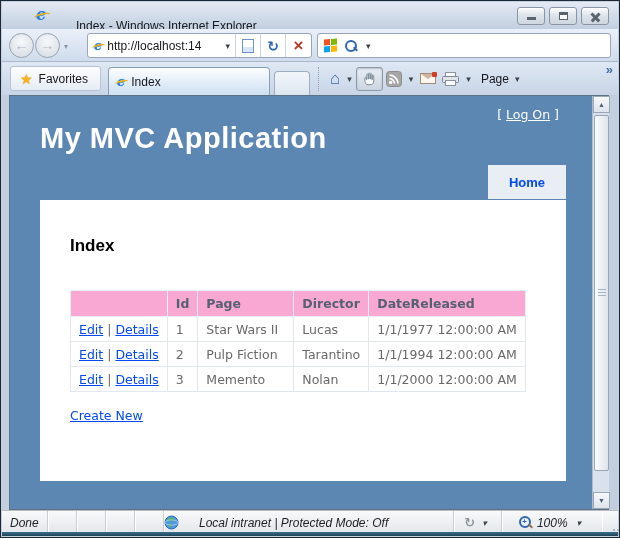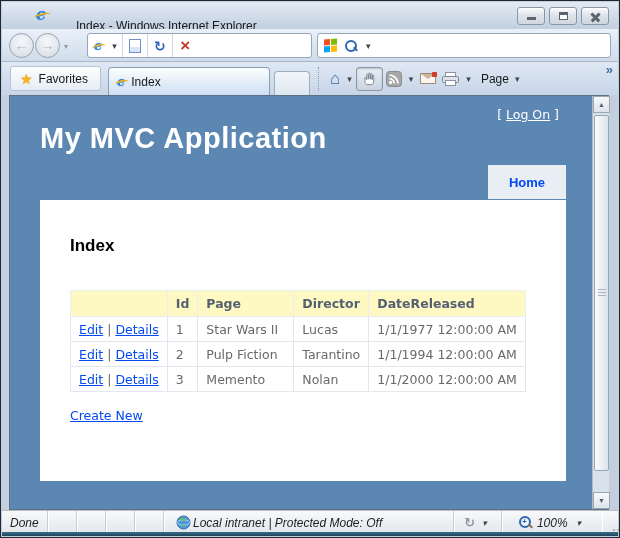--- a/index.html
+++ b/index.html
@@ -123,21 +123,21 @@
   .menu-tab { background:#e8eef4; color:#034af3; font-weight:bold; font-size:13px;
               padding:10px 21px 9px; cursor:pointer; font-family:"Liberation Sans",sans-serif; }
 
   .content-box { position:absolute; left:30px; top:104px; width:526px; height:281px;
                  background:#fff; padding:36px 30px 0; }
   .content-box h2 { font-size:17px; font-weight:bold; color:#000; margin:0 0 34px;
                     font-family:"Liberation Sans",sans-serif; }
   table.movies { border-collapse:collapse; font-size:12.5px; color:#696969; }
   table.movies th, table.movies td { border:1px solid #e2e7ef; padding:0 8px; text-align:left;
                                      white-space:nowrap; }
-  table.movies th { background:#fef9c3; color:#556070; font-weight:bold; height:26px;
+  table.movies th { background:#f9a8d4; color:#556070; font-weight:bold; height:26px;
                     border-color:#e8eef4; }
   table.movies td { height:25px; }
   .col-actions{width:95px;} .col-id{width:24px;} .col-title{width:96px;}
   .col-director{width:66px;} .col-date{width:148px;}
   .page a.mvclink { color:#034af3; text-decoration:underline; cursor:pointer; }
   .create-new { display:inline-block; margin-top:16px; font-size:12.5px; }
 
   
   .vscroll { position:absolute; right:0; top:0; width:17px; height:413px; background:#d9e1ec;
              border-left:1px solid #aebbca; }
@@ -151,21 +151,21 @@
              background:repeating-linear-gradient(to bottom,#a9b4c0 0 1px,transparent 1px 3px); }
 
   
   .statusbar { position:absolute; left:1px; top:509px; right:1px; height:24px;
                background:linear-gradient(#f8f9fa,#e2e6ea); border-top:1px solid #b8bcc2;
                display:flex; align-items:stretch; font-size:12px; color:#1c1f23; }
   .sb-cell { border-right:1px solid #c9cdd3; box-shadow:1px 0 0 #ffffff; display:flex;
              align-items:center;font-style:italic; }
   .sb-done { width:46px; padding-left:8px; }
   .sb-empty { width:29px; }
-  .sb-zone { flex:1; gap:2px;margin-left:12px; }
+  .sb-zone { flex:1; gap:20px; }
   .sb-security { width:48px; justify-content:center; gap:3px; }
   .sb-zoom { width:100px; justify-content:center; gap:5px; border-right:none; }
   .sb-grip-cell { width:16px; border-right:none; box-shadow:none; position:relative; }
   .globe { width:15px; height:15px; }
   .sec-refresh { position:relative; font-family:"DejaVu Sans",sans-serif; color:#8f979f;
                  font-size:13px; font-weight:bold; }
   .zoom-mag { width:13px; height:13px; position:relative; }
   .zoom-mag::before { content:""; position:absolute; left:0; top:0; width:8px; height:8px;
                       border:2px solid #2f66b0; border-radius:50%; background:#eaf2fc; }
   .zoom-mag::after { content:""; position:absolute; left:9px; top:9px; width:5px; height:2px;
@@ -201,20 +201,21 @@
     </div>
   </div>
 
   <div class="navbar">
     <div class="nav-circle nav-back"><span>←</span></div>
     <div class="nav-circle nav-forward"><span>→</span></div>
     <span class="nav-dd-small">▾</span>
 
     <div class="address-group">
       <span class="addr-ie"><span class="ie-e small">e</span></span>
+      <input class="addr-input" value="http://localhost:14" style="">
       <span class="addr-dd">
           <span>▾</span>
         </span>
       <span class="addr-btn">
           <span class="compat-shape"></span>
         </span>
       <span class="addr-btn">
           <span class="refresh-glyph">↻</span>
         </span>
       <span class="addr-btn">

